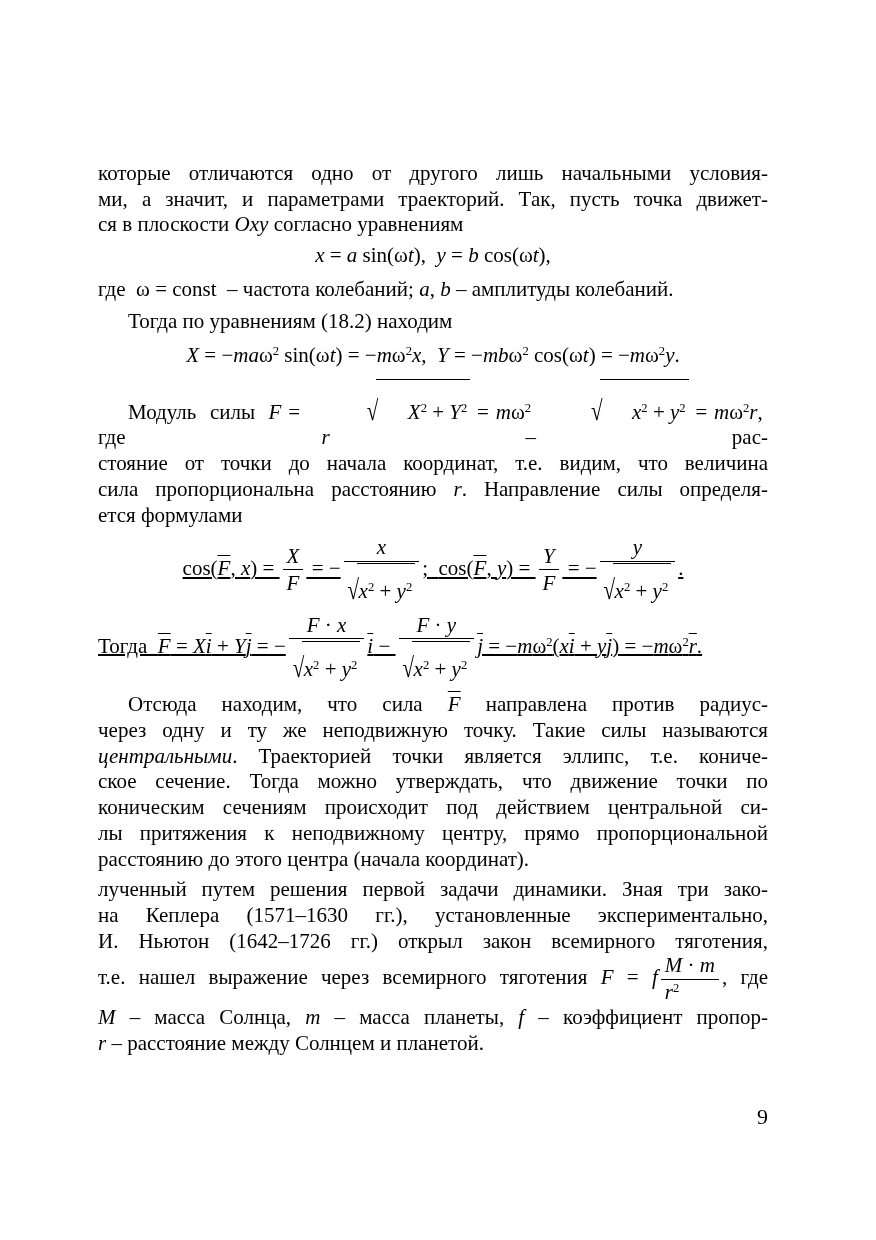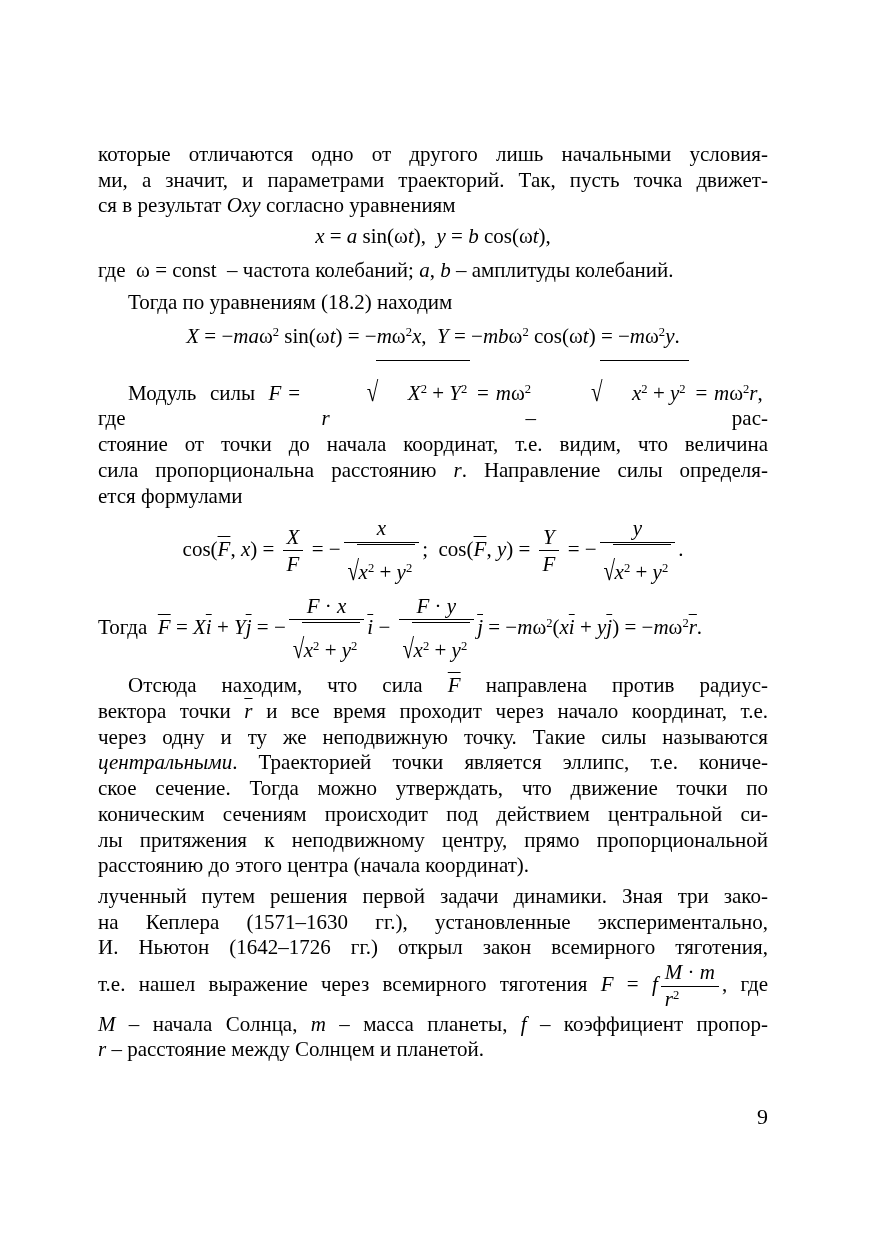--- a/index.html
+++ b/index.html
@@ -2,35 +2,35 @@
 <html><head>
 <meta charset="utf-8">
 <style>
   html,body{margin:0;padding:0;}
   body{
     width:876px;height:1240px;background:#ffffff;color:#000;
     font-family:"Liberation Serif", serif;font-size:21px;
     position:relative;overflow:hidden;
   }
   .page{position:absolute;inset:0;background:#ffffff;}
-  .content{position:absolute;left:98px;top:142px;width:670px;}
+  .content{position:absolute;left:98px;top:161px;width:670px;}
   .line{
     text-align:justify;text-align-last:justify;
     line-height:25.7px;white-space:normal;
   }
   .line.last{text-align-last:left;}
   .line.ind{text-indent:30px;}
   .eq{line-height:25.7px;white-space:nowrap;}
   .eq.center{text-align:center;}
   .eq.left{text-align:left;}
   .eqm{margin:5px 0 8px;}
   .p3{margin-top:6px;}
   .eqc{margin:5px 0 10px;}
-  .eqcos{margin:8px 0 10px;}
-  .eqvec{margin:0 0 0;}
+  .eqcos{margin:8px 0 10px;text-decoration:underline;}
+  .eqvec{margin:0 0 0;text-decoration:underline;}
   .p5{margin-top:11px;}
   .p6{margin-top:5px;}
   .i{font-style:italic;}
   .ov{text-decoration:overline;text-decoration-thickness:1.2px;}
   .sup{font-size:0.6em;vertical-align:0.55em;}
   .frac{display:inline-block;vertical-align:middle;text-align:center;margin:0 3px;}
   .frac > .num{display:block;padding:0 4px 1px;line-height:1.12;}
   .frac > .den{display:block;border-top:1.4px solid #000;padding:1.5px 4px 0;line-height:1.12;}
   .sqrt{display:inline-block;white-space:nowrap;}
   .rad{display:inline-block;transform:scaleY(1.32);transform-origin:50% 62%;letter-spacing:-1px;}
@@ -41,51 +41,50 @@
   }
 </style>
 </head>
 <body>
 
 <div class="page">
   <div class="content">
     <div class="para">
         <div class="line"><span>которые отличаются одно от другого лишь начальными условия-</span></div>
         <div class="line"><span>ми, а значит, и параметрами траекторий. Так, пусть точка движет-</span></div>
-        <div class="line last"><span>ся в результат </span><span class="i">Oxy</span><span> согласно уравнениям</span></div>
+        <div class="line last"><span>ся в плоскости </span><span class="i">Oxy</span><span> согласно уравнениям</span></div>
       </div>
     <div class="eq center eqm"><span class="i">x</span><span> = </span><span class="i">a</span><span> sin(</span><span>ω</span><span class="i">t</span><span>),&nbsp; </span><span class="i">y</span><span> = </span><span class="i">b</span><span> cos(</span><span>ω</span><span class="i">t</span><span>),</span></div>
     <div class="para">
         <div class="line last"><span>где&nbsp; </span><span>ω</span><span> = const&nbsp; – частота колебаний; </span><span class="i">a</span><span>, </span><span class="i">b</span><span> – амплитуды колебаний.</span></div>
       </div>
     <div class="para p3">
         <div class="line last ind"><span>Тогда по уравнениям (18.2) находим</span></div>
       </div>
     <div class="eq center eqc"><span class="i">X</span><span> = −</span><span class="i">ma</span><span>ω</span><span class="sup">2</span><span> sin(</span><span>ω</span><span class="i">t</span><span>) = −</span><span class="i">m</span><span>ω</span><span class="sup">2</span><span class="i">x</span><span>,&nbsp; </span><span class="i">Y</span><span> = −</span><span class="i">mb</span><span>ω</span><span class="sup">2</span><span> cos(</span><span>ω</span><span class="i">t</span><span>) = −</span><span class="i">m</span><span>ω</span><span class="sup">2</span><span class="i">y</span><span>.</span></div>
     <div class="para">
         <div class="line ind"><span>Модуль&nbsp; силы&nbsp; </span><span class="i">F</span><span> = </span><span class="sqrt"><span class="rad">√</span><span class="rcd"><span class="i">X</span><span class="sup">2</span><span> + </span><span class="i">Y</span><span class="sup">2</span></span></span><span> = </span><span class="i">m</span><span>ω</span><span class="sup">2</span><span class="sqrt"><span class="rad">√</span><span class="rcd"><span class="i">x</span><span class="sup">2</span><span> + </span><span class="i">y</span><span class="sup">2</span></span></span><span> = </span><span class="i">m</span><span>ω</span><span class="sup">2</span><span class="i">r</span><span>,&nbsp; где&nbsp; </span><span class="i">r</span><span>&nbsp; –&nbsp; рас-</span></div>
         <div class="line"><span>стояние от точки до начала координат, т.е. видим, что величина</span></div>
         <div class="line"><span>сила пропорциональна расстоянию </span><span class="i">r</span><span>. Направление силы определя-</span></div>
         <div class="line last"><span>ется формулами</span></div>
       </div>
     <div class="eq center eqcos"><span>cos(</span><span class="i ov">F</span><span>, </span><span class="i">x</span><span>) = </span><span class="frac"><span class="num"><span class="i">X</span></span><span class="den"><span class="i">F</span></span></span><span> = −</span><span class="frac"><span class="num"><span class="i">x</span></span><span class="den"><span class="sqrt"><span class="rad">√</span><span class="rcd"><span class="i">x</span><span class="sup">2</span><span> + </span><span class="i">y</span><span class="sup">2</span></span></span></span></span><span>;&nbsp; </span><span>cos(</span><span class="i ov">F</span><span>, </span><span class="i">y</span><span>) = </span><span class="frac"><span class="num"><span class="i">Y</span></span><span class="den"><span class="i">F</span></span></span><span> = −</span><span class="frac"><span class="num"><span class="i">y</span></span><span class="den"><span class="sqrt"><span class="rad">√</span><span class="rcd"><span class="i">x</span><span class="sup">2</span><span> + </span><span class="i">y</span><span class="sup">2</span></span></span></span></span><span>.</span></div>
     <div class="eq left eqvec"><span>Тогда&nbsp; </span><span class="i ov">F</span><span> = </span><span class="i">X</span><span class="i ov">i</span><span> + </span><span class="i">Y</span><span class="i ov">j</span><span> = −</span><span class="frac"><span class="num"><span class="i">F</span><span> · </span><span class="i">x</span></span><span class="den"><span class="sqrt"><span class="rad">√</span><span class="rcd"><span class="i">x</span><span class="sup">2</span><span> + </span><span class="i">y</span><span class="sup">2</span></span></span></span></span><span class="i ov">i</span><span> − </span><span class="frac"><span class="num"><span class="i">F</span><span> · </span><span class="i">y</span></span><span class="den"><span class="sqrt"><span class="rad">√</span><span class="rcd"><span class="i">x</span><span class="sup">2</span><span> + </span><span class="i">y</span><span class="sup">2</span></span></span></span></span><span class="i ov">j</span><span> = −</span><span class="i">m</span><span>ω</span><span class="sup">2</span><span>(</span><span class="i">x</span><span class="i ov">i</span><span> + </span><span class="i">y</span><span class="i ov">j</span><span>) = −</span><span class="i">m</span><span>ω</span><span class="sup">2</span><span class="i ov">r</span><span>.</span></div>
     <div class="para p5">
         <div class="line ind"><span>Отсюда находим, что сила </span><span class="i ov">F</span><span> направлена против радиус-</span></div>
-        <div class="line"><span>вектора точки </span><span class="i ov">r</span><span> и все время проходит через начало координат, т.е.</span></div>
         <div class="line"><span>через одну и ту же неподвижную точку. Такие силы называются</span></div>
         <div class="line"><span class="i">центральными</span><span>. Траекторией точки является эллипс, т.е. кониче-</span></div>
         <div class="line"><span>ское сечение. Тогда можно утверждать, что движение точки по</span></div>
         <div class="line"><span>коническим сечениям происходит под действием центральной си-</span></div>
         <div class="line"><span>лы притяжения к неподвижному центру, прямо пропорциональной</span></div>
         <div class="line last"><span>расстоянию до этого центра (начала координат).</span></div>
       </div>
     <div class="para p6">
         <div class="line"><span>лученный путем решения первой задачи динамики. Зная три зако-</span></div>
         <div class="line"><span>на Кеплера (1571–1630 гг.), установленные экспериментально,</span></div>
         <div class="line"><span>И. Ньютон (1642–1726 гг.) открыл закон всемирного тяготения,</span></div>
         <div class="line"><span>т.е. нашел выражение через всемирного тяготения </span><span class="i">F</span><span> = </span><span class="i">f</span><span class="frac"><span class="num"><span class="i">M</span><span> · </span><span class="i">m</span></span><span class="den"><span class="i">r</span><span class="sup">2</span></span></span><span>, где</span></div>
-        <div class="line"><span class="i">M</span><span> – начала Солнца, </span><span class="i">m</span><span> – масса планеты, </span><span class="i">f</span><span> – коэффициент пропор-</span></div>
+        <div class="line"><span class="i">M</span><span> – масса Солнца, </span><span class="i">m</span><span> – масса планеты, </span><span class="i">f</span><span> – коэффициент пропор-</span></div>
         <div class="line last"><span class="i">r</span><span> – расстояние между Солнцем и планетой.</span></div>
       </div>
   </div>
   <div class="pagenum">9</div>
 </div>
 
 </body></html>

